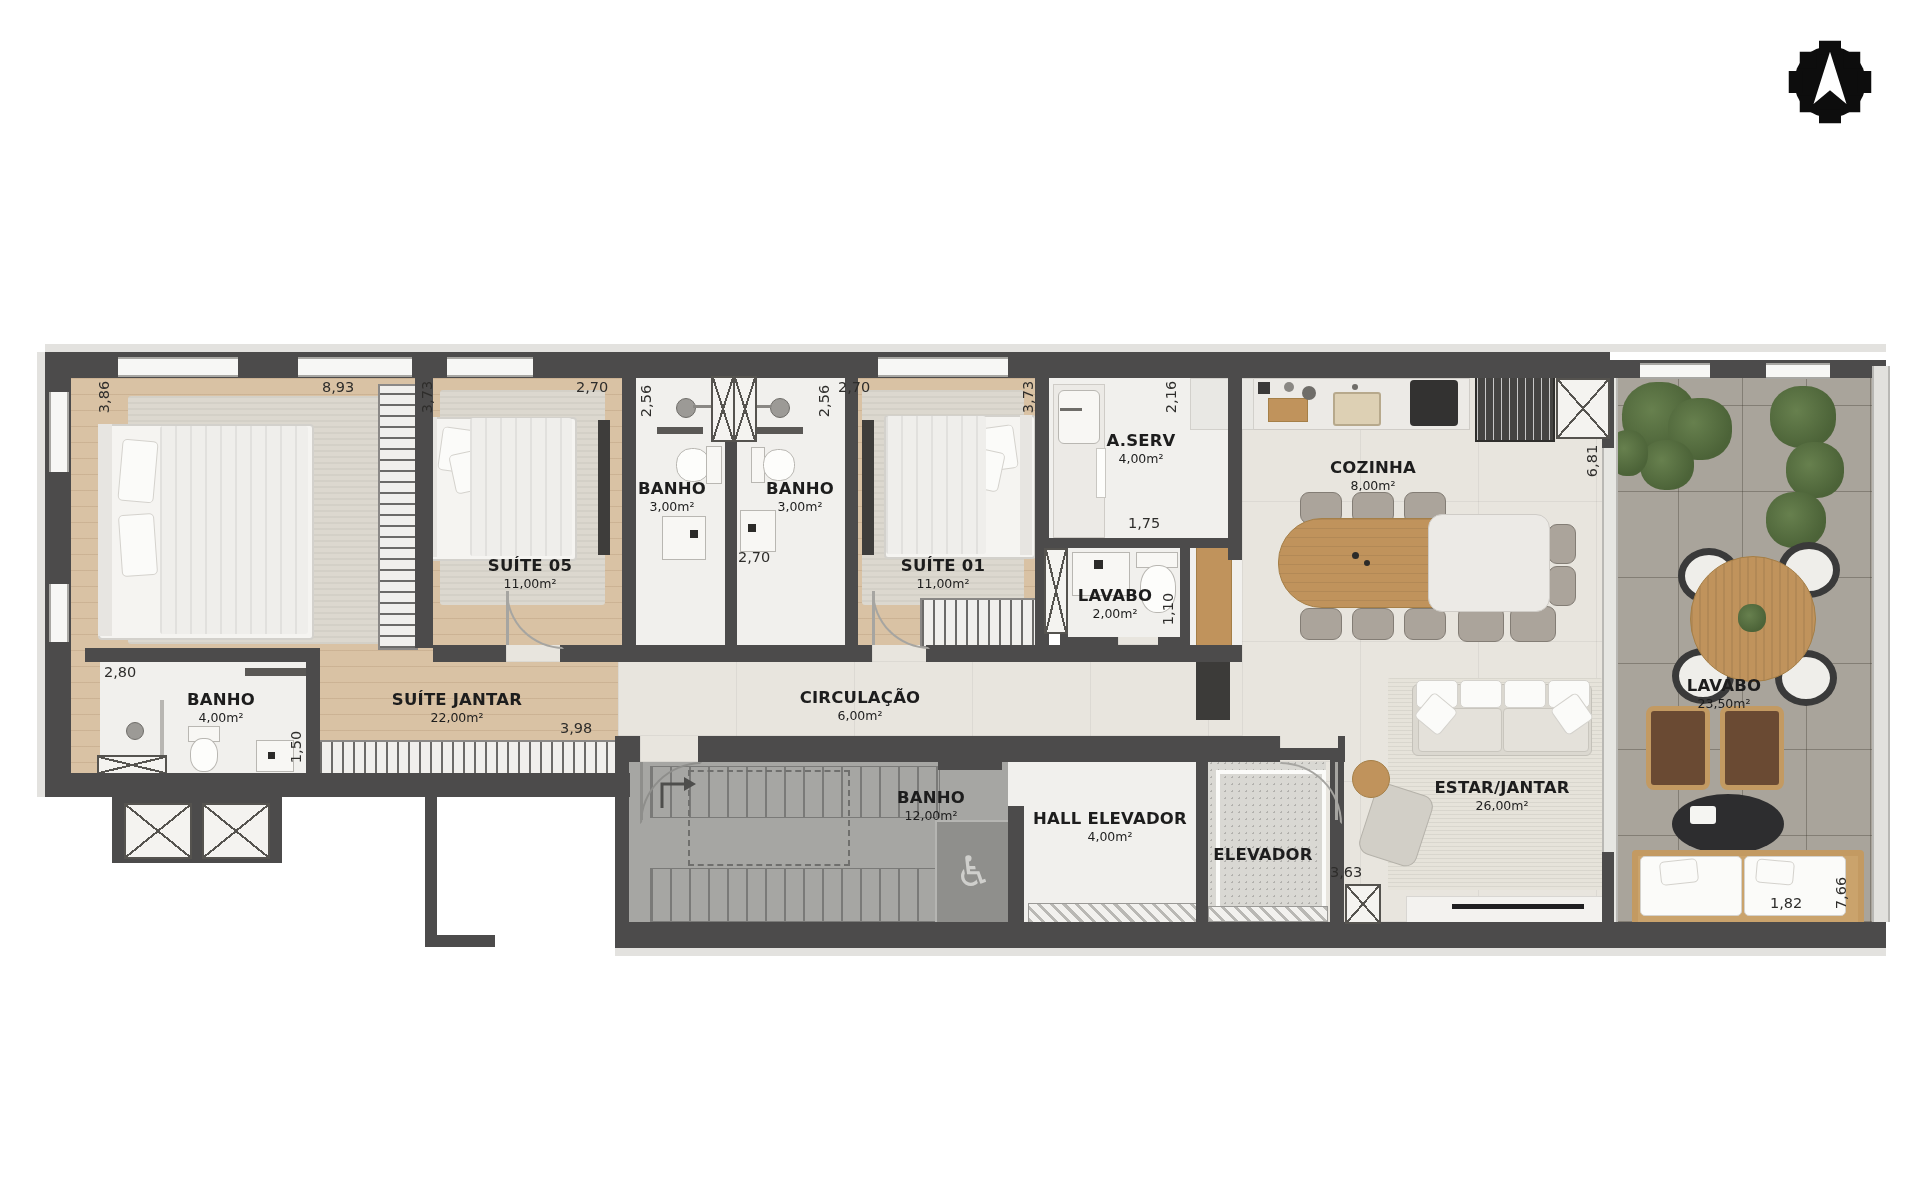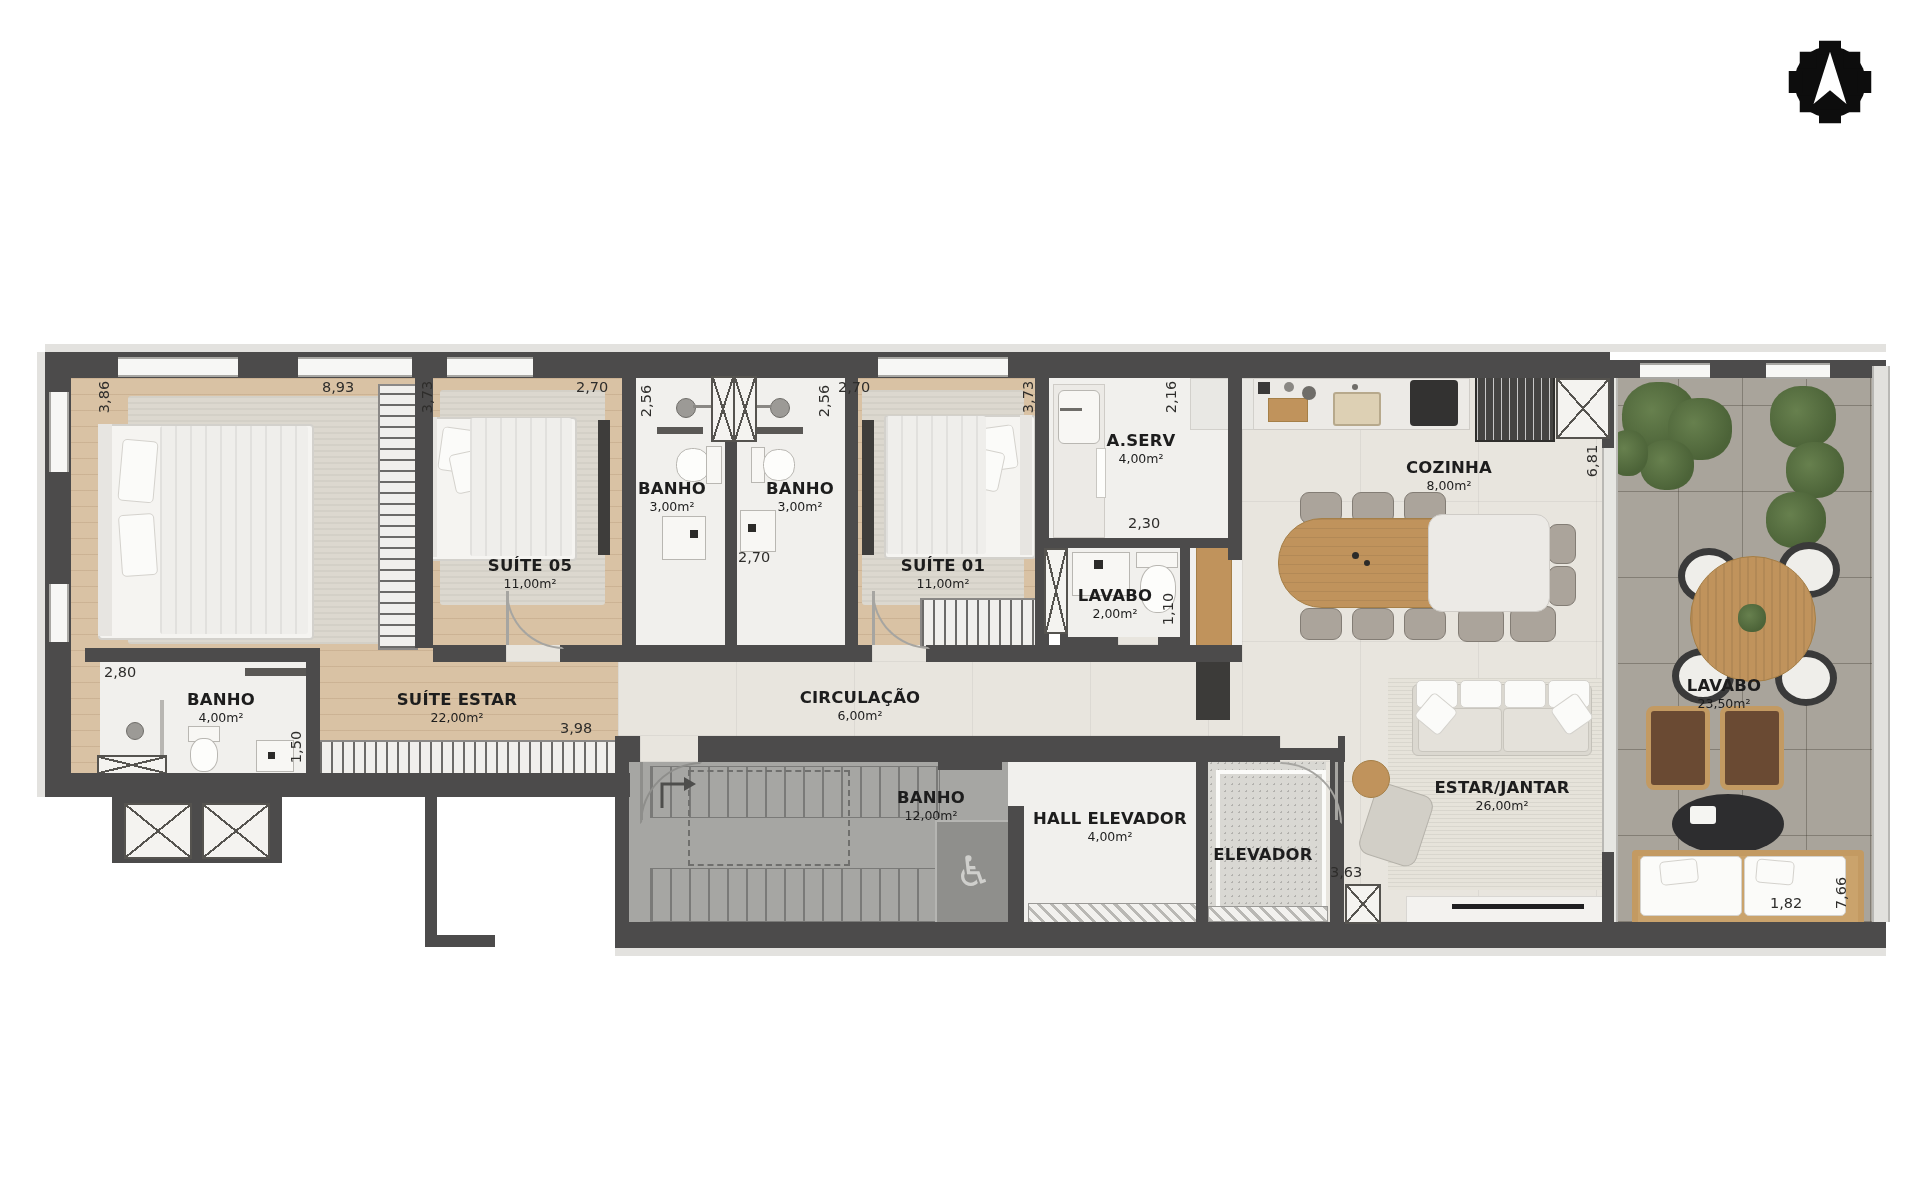--- a/index.html
+++ b/index.html
@@ -276,21 +276,21 @@
   <div class="arc" style="left:506px;top:591px;width:54px;height:54px;border-color:transparent transparent #a6a5a1 #a6a5a1;border-radius:0 0 0 100%"></div>
   <div style="left:506px;top:591px;width:3px;height:54px;background:#a6a5a1"></div>
   <div class="arc" style="left:872px;top:591px;width:54px;height:54px;border-color:transparent transparent #a6a5a1 #a6a5a1;border-radius:0 0 0 100%"></div>
   <div style="left:872px;top:591px;width:3px;height:54px;background:#a6a5a1"></div>
   <div class="arc" style="left:640px;top:762px;width:58px;height:58px;border-color:#8e8e8b transparent transparent #8e8e8b;border-radius:100% 0 0 0"></div>
   <div style="left:640px;top:762px;width:3px;height:58px;background:#8e8e8b"></div>
   <div class="arc" style="left:1280px;top:762px;width:58px;height:58px;border-color:#a6a5a1 #a6a5a1 transparent transparent;border-radius:0 100% 0 0"></div>
   <div style="left:1335px;top:762px;width:3px;height:58px;background:#a6a5a1"></div>
 
   <div class="room-label" style="left:457px;top:690px">
-    <div class="nm">SUÍTE ESTAR</div>
+    <div class="nm">SUÍTE JANTAR</div>
     <div class="ar">22,00m²</div>
   </div>
   <div class="room-label" style="left:530px;top:556px">
     <div class="nm">SUÍTE 05</div>
     <div class="ar">11,00m²</div>
   </div>
   <div class="room-label" style="left:943px;top:556px">
     <div class="nm">SUÍTE 01</div>
     <div class="ar">11,00m²</div>
   </div>
@@ -307,21 +307,21 @@
     <div class="ar">4,00m²</div>
   </div>
   <div class="room-label" style="left:1141px;top:431px">
     <div class="nm">A.SERV</div>
     <div class="ar">4,00m²</div>
   </div>
   <div class="room-label" style="left:1115px;top:586px">
     <div class="nm">LAVABO</div>
     <div class="ar">2,00m²</div>
   </div>
-  <div class="room-label" style="left:1449px;top:458px">
+  <div class="room-label" style="left:1373px;top:458px">
     <div class="nm">COZINHA</div>
     <div class="ar">8,00m²</div>
   </div>
   <div class="room-label" style="left:860px;top:688px">
     <div class="nm">CIRCULAÇÃO</div>
     <div class="ar">6,00m²</div>
   </div>
   <div class="room-label" style="left:931px;top:788px">
     <div class="nm">BANHO</div>
     <div class="ar">12,00m²</div>
@@ -344,21 +344,21 @@
 
   <div class="dim v" style="left:82px;top:389px">3,86</div>
   <div class="dim" style="left:322px;top:379px">8,93</div>
   <div class="dim v" style="left:405px;top:389px">3,73</div>
   <div class="dim" style="left:576px;top:379px">2,70</div>
   <div class="dim v" style="left:624px;top:393px">2,56</div>
   <div class="dim v" style="left:802px;top:393px">2,56</div>
   <div class="dim" style="left:838px;top:379px">2,70</div>
   <div class="dim v" style="left:1006px;top:389px">3,73</div>
   <div class="dim v" style="left:1149px;top:389px">2,16</div>
-  <div class="dim" style="left:1128px;top:515px">2,30</div>
+  <div class="dim" style="left:1128px;top:515px">1,75</div>
   <div class="dim v" style="left:1146px;top:601px">1,10</div>
   <div class="dim v" style="left:1570px;top:453px">6,81</div>
   <div class="dim" style="left:104px;top:664px">2,80</div>
   <div class="dim v" style="left:274px;top:739px">1,50</div>
   <div class="dim" style="left:560px;top:720px">3,98</div>
   <div class="dim" style="left:738px;top:549px">2,70</div>
   <div class="dim" style="left:1330px;top:864px">3,63</div>
   <div class="dim" style="left:1770px;top:895px">1,82</div>
   <div class="dim v" style="left:1819px;top:885px">7,66</div>
 

